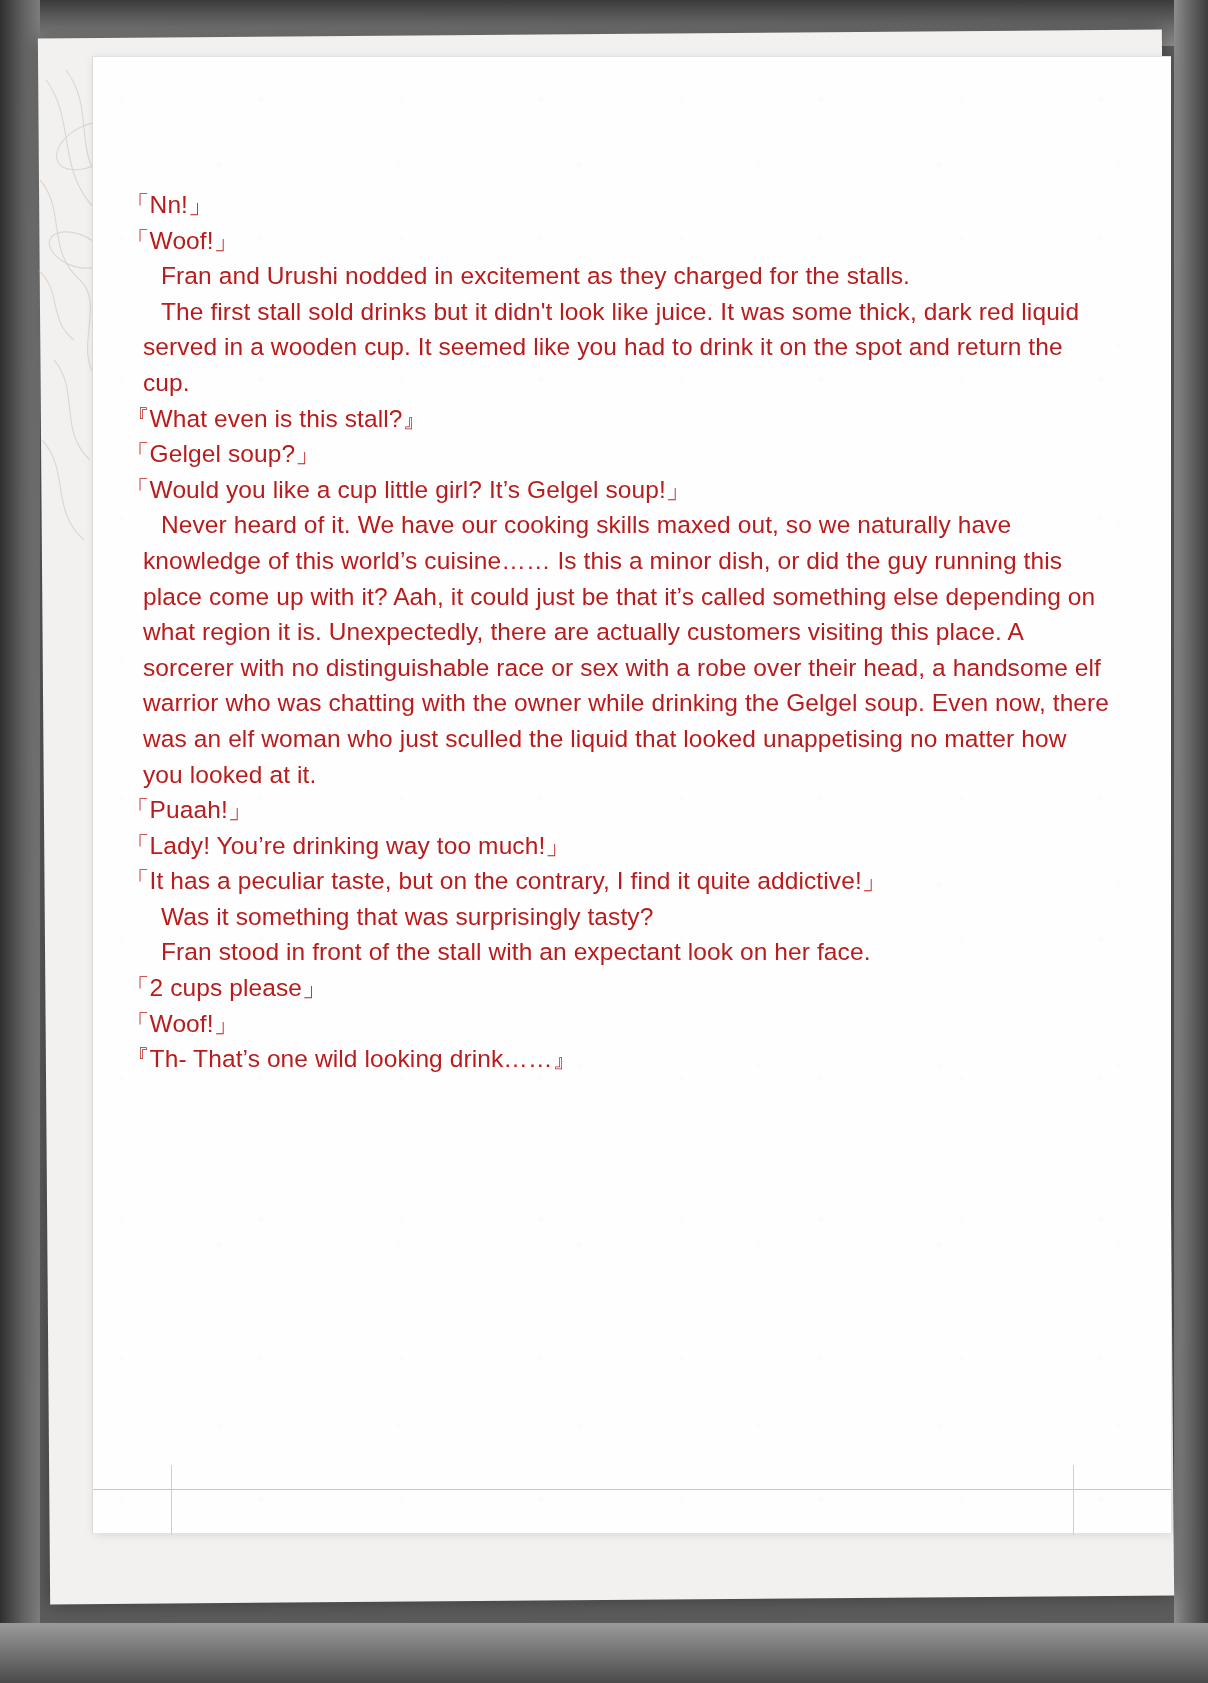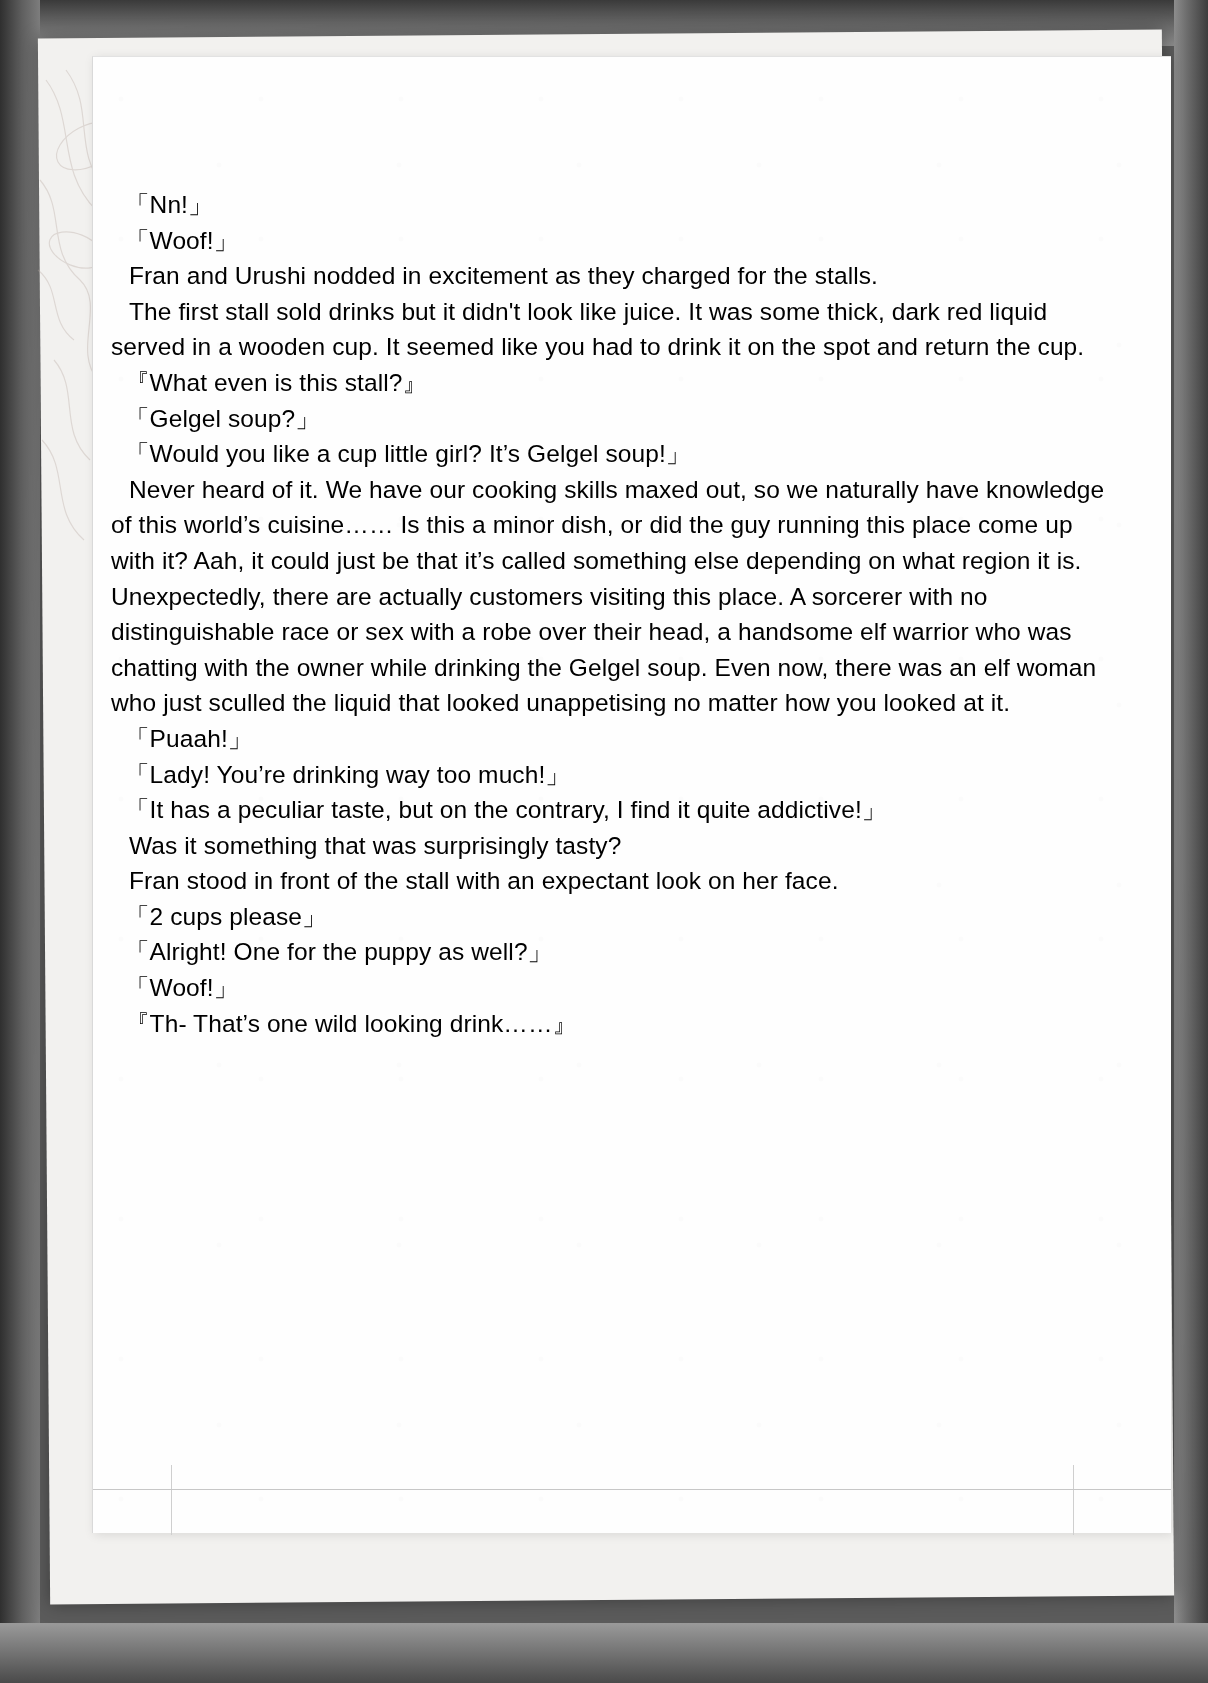--- a/index.html
+++ b/index.html
@@ -104,32 +104,33 @@
     height: 1px;
     background: #c7c7c7;
   }
 
   
   .text-block {
     position: absolute;
     left: 18px;
     top: 130px;
     width: 1000px;
-    color: #000000;
+    color: #b91c1c;
     font-size: 24.5px;
     line-height: 35.6px;
     letter-spacing: 0.1px;
     font-family: "Liberation Sans", sans-serif;
   }
   .para {
     margin: 0;
     white-space: pre-wrap;
   }
   .para.indent {
     text-indent: 18px;
+    margin-left: 32px;
   }
   .para.dialogue {
     text-indent: 14px;
   }
 
   
   .grain {
     position: absolute;
     inset: 0;
     pointer-events: none;
@@ -187,18 +188,17 @@
       <p class="para dialogue">『What even is this stall?』</p>
       <p class="para dialogue">「Gelgel soup?」</p>
       <p class="para dialogue">「Would you like a cup little girl? It’s Gelgel soup!」</p>
       <p class="para indent">Never heard of it. We have our cooking skills maxed out, so we naturally have knowledge of this world’s cuisine…… Is this a minor dish, or did the guy running this place come up with it? Aah, it could just be that it’s called something else depending on what region it is. Unexpectedly, there are actually customers visiting this place. A sorcerer with no distinguishable race or sex with a robe over their head, a handsome elf warrior who was chatting with the owner while drinking the Gelgel soup. Even now, there was an elf woman who just sculled the liquid that looked unappetising no matter how you looked at it.</p>
       <p class="para dialogue">「Puaah!」</p>
       <p class="para dialogue">「Lady! You’re drinking way too much!」</p>
       <p class="para dialogue">「It has a peculiar taste, but on the contrary, I find it quite addictive!」</p>
       <p class="para indent">Was it something that was surprisingly tasty?</p>
       <p class="para indent">Fran stood in front of the stall with an expectant look on her face.</p>
       <p class="para dialogue">「2 cups please」</p>
-      <p class="para dialogue">「Alright! One for the puppy as well?」</p>
       <p class="para dialogue">「Woof!」</p>
       <p class="para dialogue">『Th- That’s one wild looking drink……』</p>
     </div>
   </div>
 </div>
 
 </body></html>

